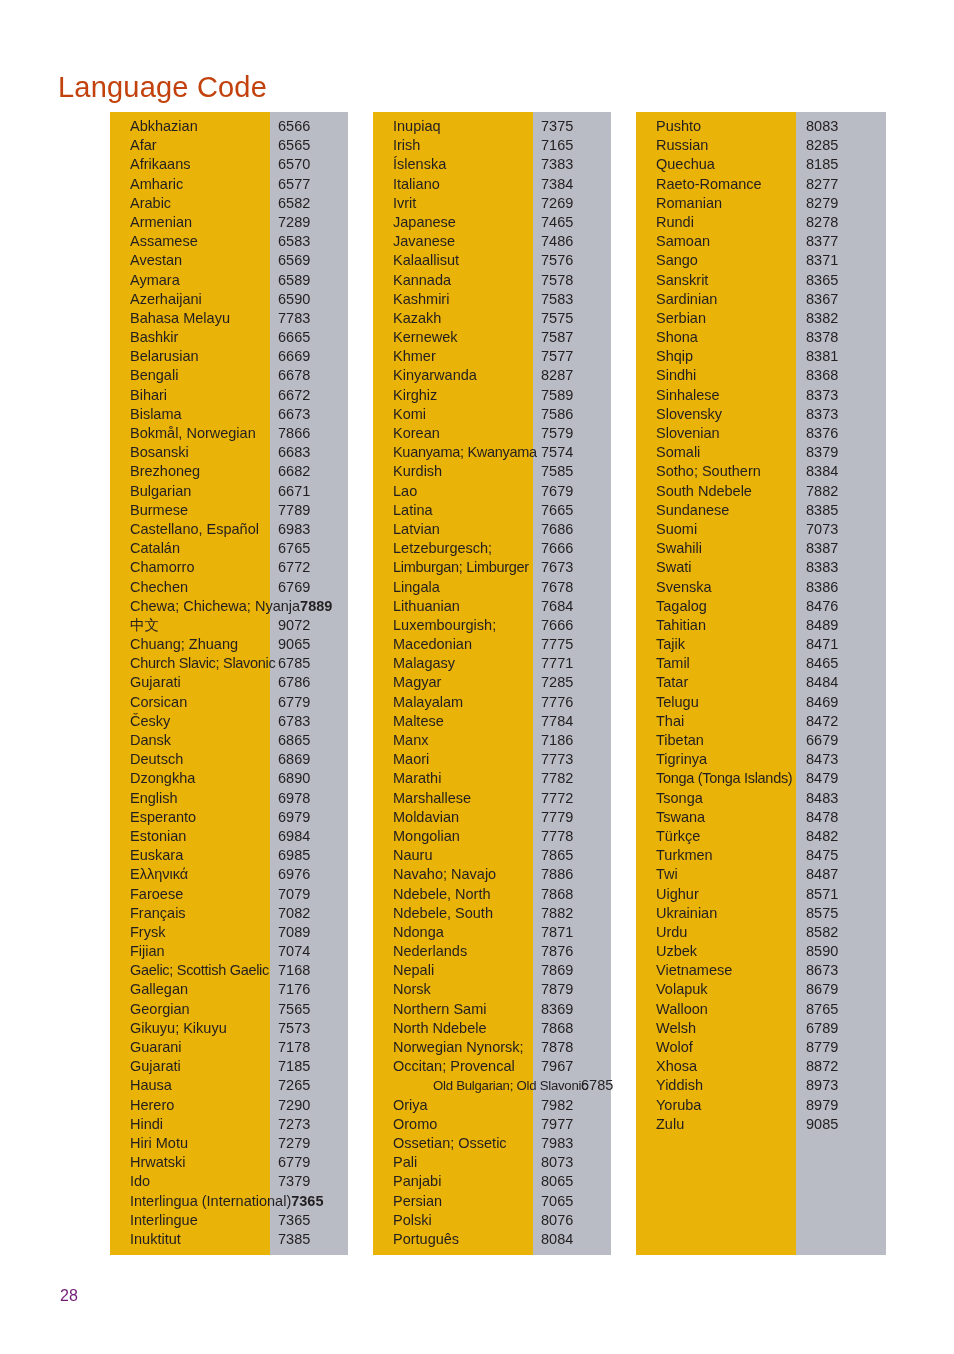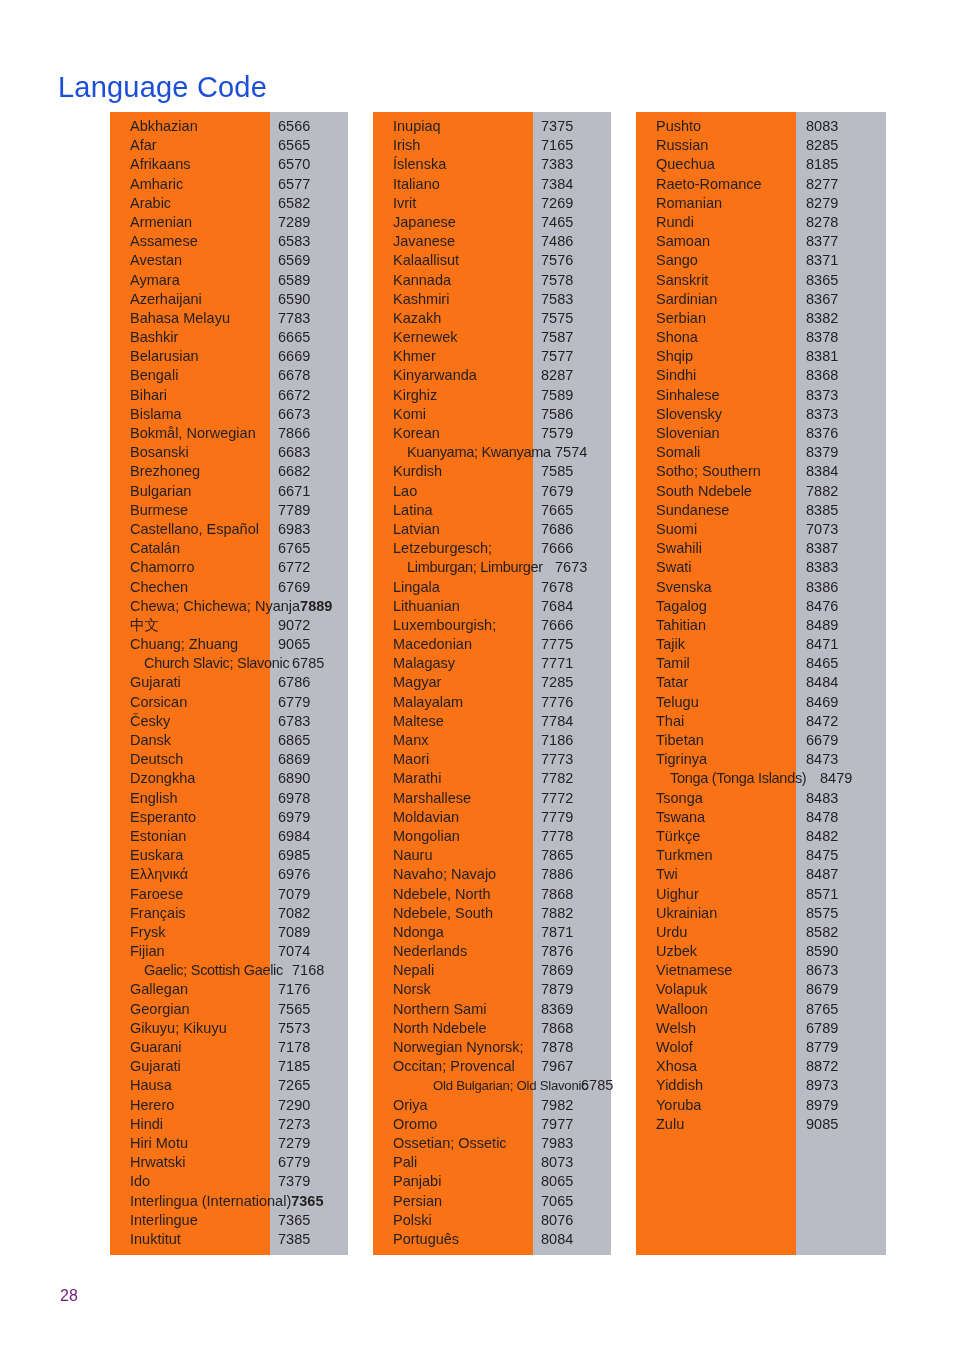--- a/index.html
+++ b/index.html
@@ -23,39 +23,39 @@
     background: #ffffff;
   }
 
   .page-title {
     position: absolute;
     left: 58px;
     top: 54px;
     font-size: 29px;
     font-weight: 400;
     letter-spacing: 0.2px;
-    color: #1d4ed8;
+    color: #c2410c;
     line-height: 1;
     white-space: nowrap;
   }
 
   .columns {
     position: absolute;
     left: 110px;
     top: 112px;
     width: 784px;
     display: flex;
     gap: 25px;
   }
 
   .lang-column {
     position: relative;
     width: 238px;
     height: 1143px;
-    background: #f97316;
+    background: #eab308;
   }
   .lang-column.col-3 {
     width: 250px;
   }
 
   
   .code-strip {
     position: absolute;
     top: 0;
     bottom: 0;
@@ -101,21 +101,20 @@
     text-align: left;
     text-indent: 8px;
   }
   .col-3 .row .code {
     width: 90px;
   }
 
   
   .row.tight .name {
     letter-spacing: -0.3px;
-    margin-left: 14px;
   }
   .row.overflow .name {
     width: auto;
     max-width: none;
   }
   .row.overflow .code {
     width: auto;
     text-indent: 0;
     margin-left: 0;
     font-weight: bold;

